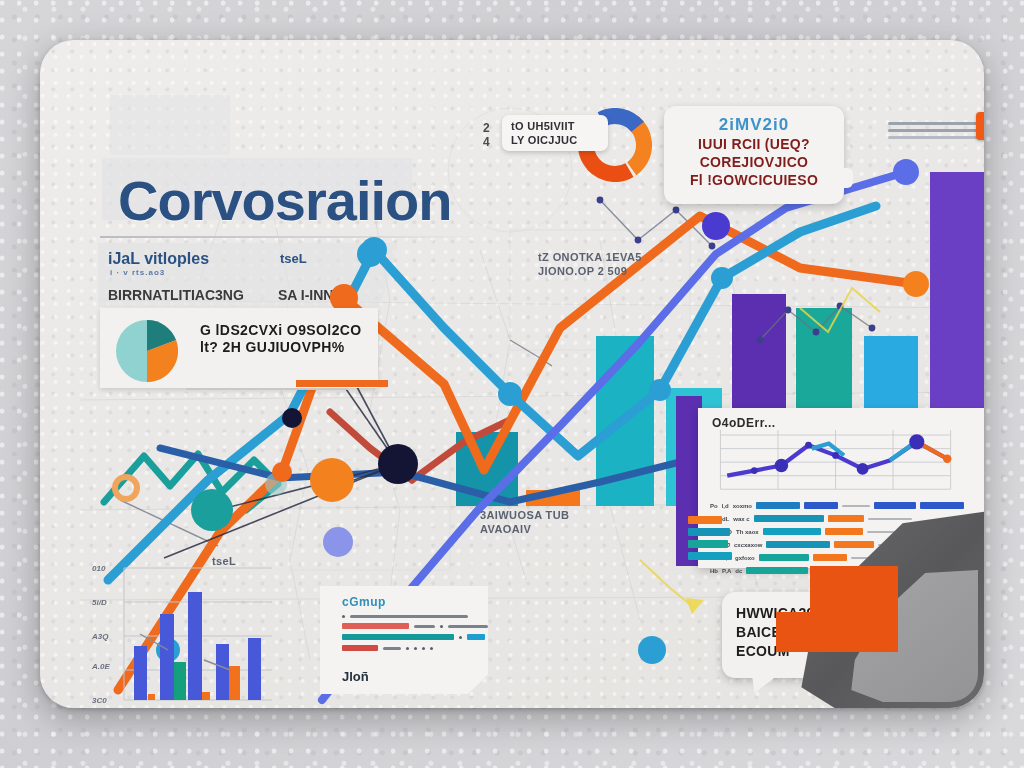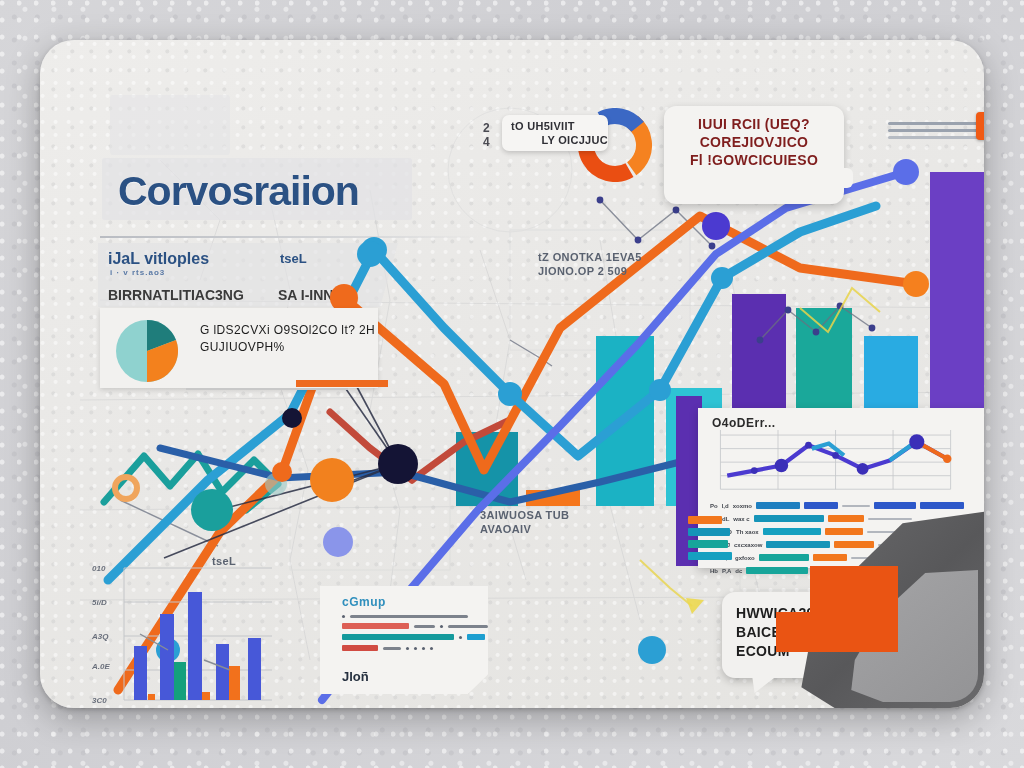--- a/index.html
+++ b/index.html
@@ -61,21 +61,21 @@
   }
   .title-plate2{
     position:absolute; left:70px; top:55px; width:120px; height:60px;
     background:rgba(228,228,230,.55); border-radius:3px;
   }
   .title1, .title2 {
     position:absolute; color:#2b5183; font-weight:700; letter-spacing:-1px;
     text-shadow:0 1px 0 rgba(255,255,255,.6);
   }
   .title1 { left:84px; top:62px;  font-size:58px; }
-  .title2 { left:78px; top:128px; font-size:41px; }
+  .title2 { left:78px; top:128px; font-size:56px; }
   .title-rule{ position:absolute; left:60px; top:196px; width:380px; height:2px;
     background:linear-gradient(90deg,#b9bcc2,#d7d8da 70%,transparent); }
 
   
   .sub-plate{
     position:absolute; left:58px; top:203px; width:300px; height:64px;
     background:rgba(226,226,228,.62);
     clip-path:polygon(0 0, 100% 0, 94% 100%, 0 100%);
   }
   .sub1{ position:absolute; left:68px; top:210px; font-size:16px; font-weight:700; color:#2b5183;}
@@ -84,37 +84,37 @@
   .sub3{ position:absolute; left:68px; top:247px; font-size:14px; font-weight:700; color:#3a3a3a;}
   .sub4{ position:absolute; left:238px; top:247px; font-size:14px; font-weight:700; color:#3a3a3a;}
 
   
   .pie-card{
     position:absolute; left:60px; top:268px; width:278px; height:80px;
     background:#f2f1ef; box-shadow:0 2px 5px rgba(0,0,0,.14);
   }
   .pie-wrap{ position:absolute; left:74px; top:278px; width:66px; height:66px; }
   .pie-txt{ position:absolute; left:160px; top:282px; width:180px;
-            font-size:12px; font-weight:400; color:#1c1c1c; line-height:17px; letter-spacing:.4px;}
+            font-size:14px; font-weight:700; color:#1c1c1c; line-height:17px; letter-spacing:.4px;}
   .pie-rule{ position:absolute; left:146px; top:348px; width:162px; height:2px; background:#c8c8c8;}
   .orange-bar{ position:absolute; left:256px; top:340px; width:92px; height:7px; background:#ee6a1f;}
 
   
   .donut{ position:absolute; left:538px; top:68px; width:74px; height:74px; }
 
   
   .tip-nums{ position:absolute; left:443px; top:81px; font-size:12px; font-weight:700;
              color:#4a4a52; line-height:14px;}
   .tip-box{
     position:absolute; left:462px; top:75px; width:106px; height:36px;
     background:#f6f5f3; border-radius:7px; box-shadow:0 2px 5px rgba(0,0,0,.18);
   }
   .tip-box span{ display:block; font-size:11px; font-weight:700; color:#2f2f35; letter-spacing:.3px;}
   .tip-box .l1{ margin:5px 0 0 9px; }
-  .tip-box .l2{ margin:2px 0 0 9px;text-align:right; }
+  .tip-box .l2{ margin:2px 0 0 9px; }
 
   
   .callout{
     position:absolute; left:624px; top:66px; width:180px; height:98px;
     background:#f4f3f1; border-radius:12px; box-shadow:0 3px 8px rgba(0,0,0,.20);
     padding:9px 10px;
   }
   .callout:after{
     content:""; position:absolute; right:-9px; top:62px; width:14px; height:20px;
     background:#f4f3f1; border-radius:0 6px 6px 0;
@@ -359,20 +359,21 @@
     <div class="tip-nums">
       <div>2</div>
       <div>4</div>
     </div>
     <div class="tip-box">
       <span class="l1">tO UH5IVIIT</span>
       <span class="l2">LY OICJJUC</span>
     </div>
 
     <div class="callout">
+      <h4>2iMV2i0</h4>
       <p>IUUI RCII (UEQ?</p>
       <p>COREJIOVJICO</p>
       <p>Fl !GOWCICUIESO</p>
     </div>
 
     <div class="ph-lines">
       <i></i>
       <i></i>
       <i></i>
     </div>

